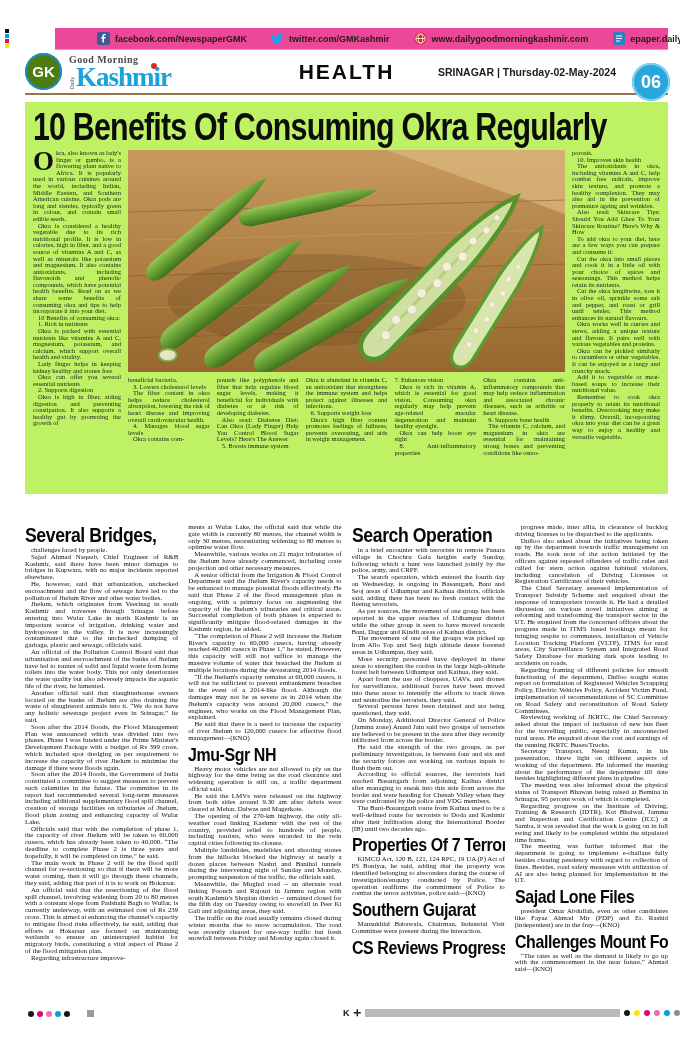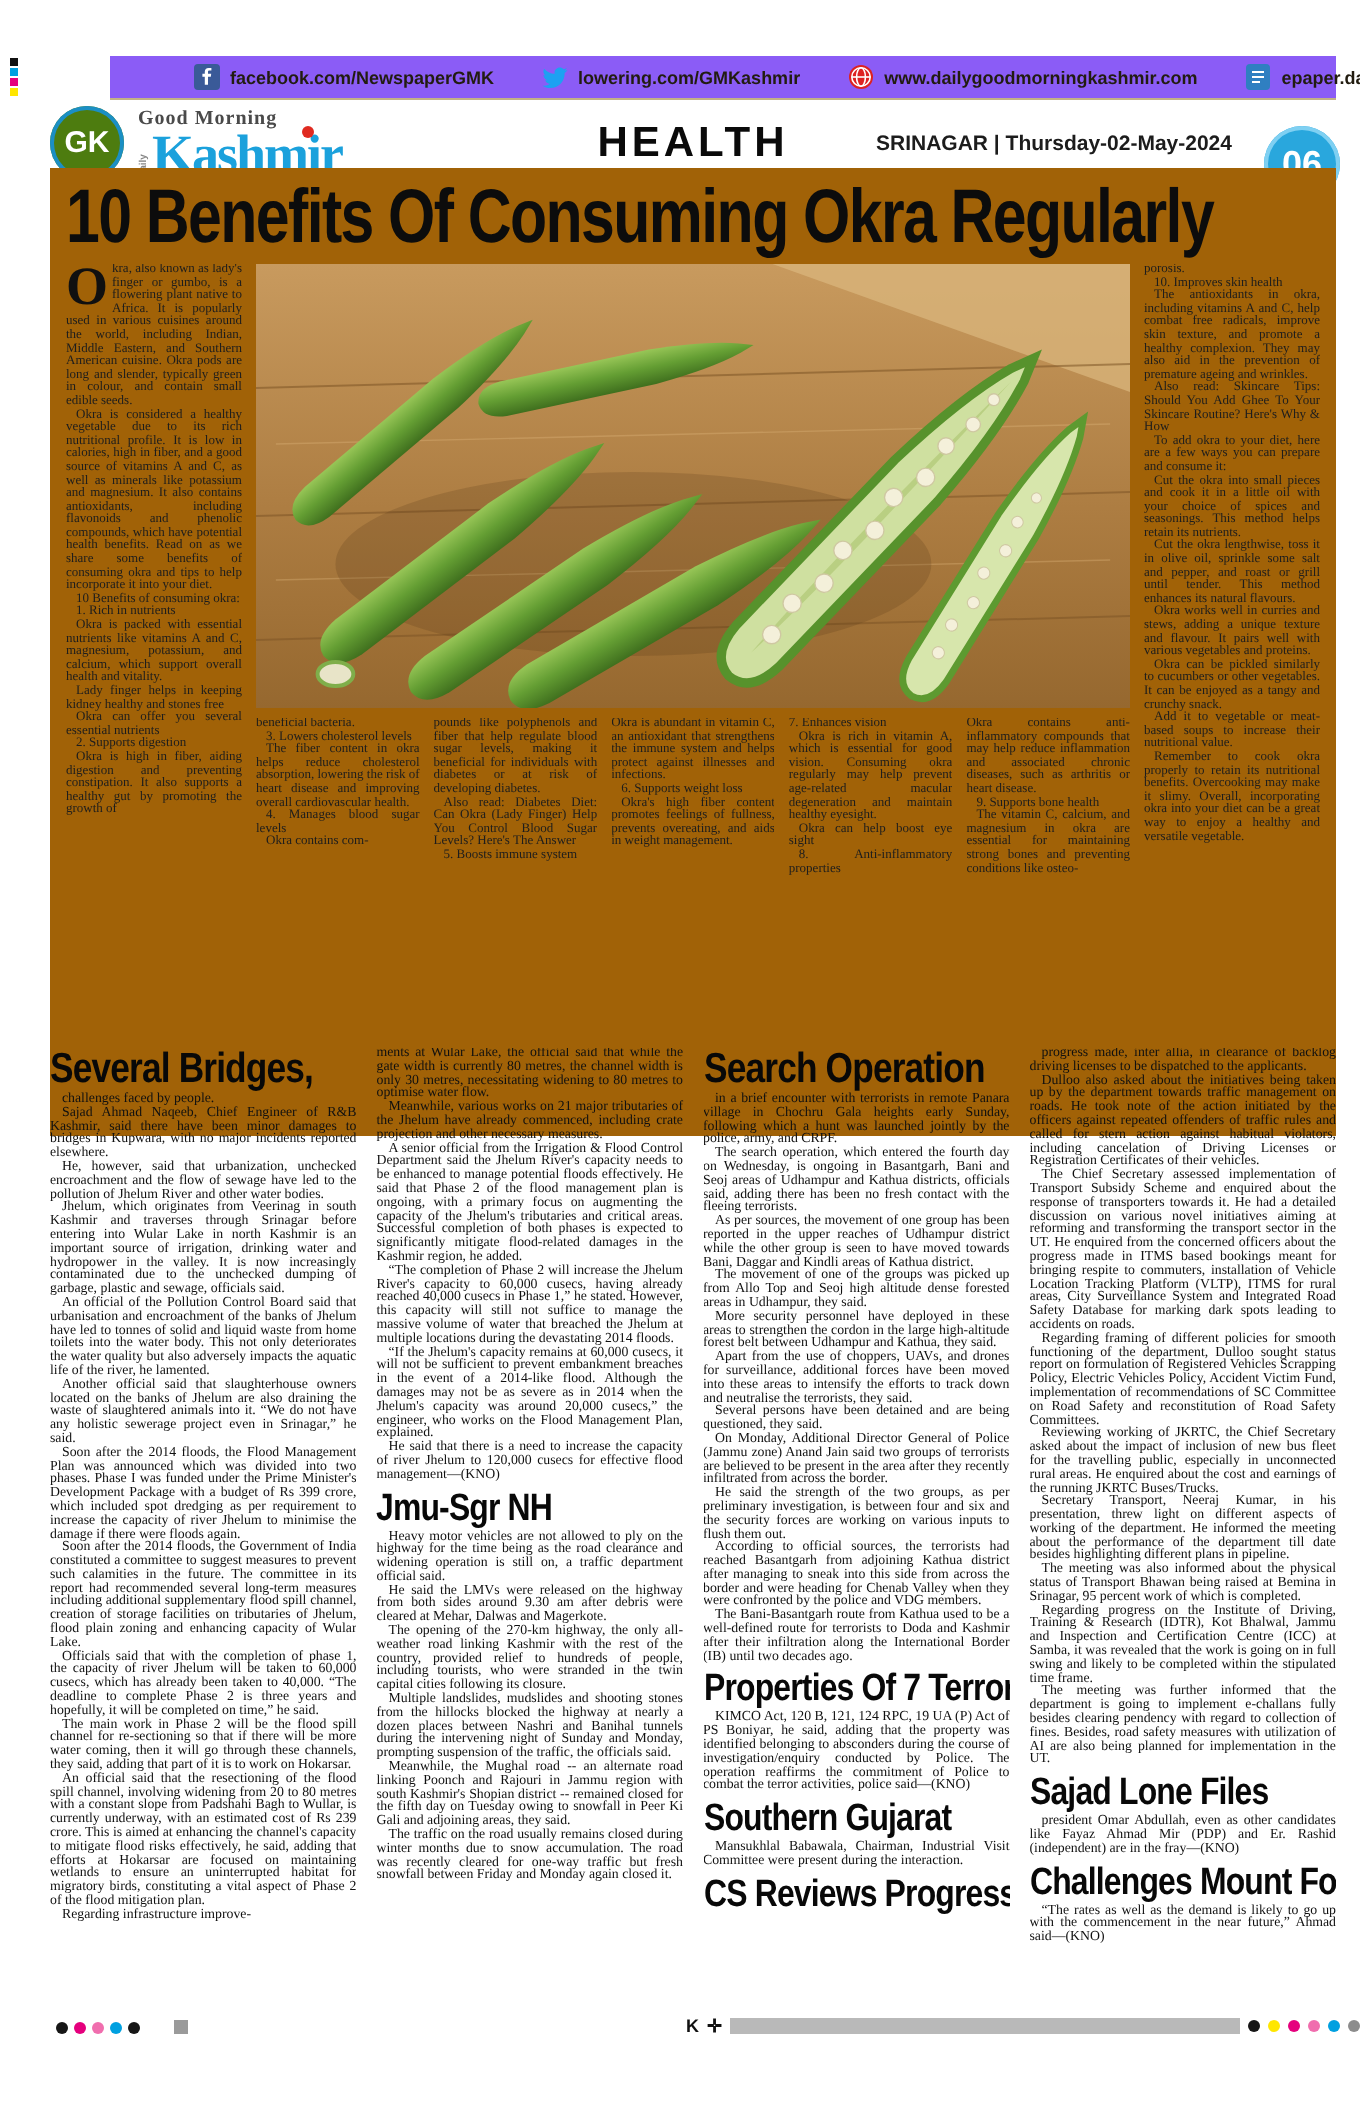--- a/index.html
+++ b/index.html
@@ -8,21 +8,21 @@
   
   .reg-tl{position:absolute;left:5px;top:29px;display:flex;flex-direction:column;gap:1px;}
   .reg-tl i{width:4px;height:4px;display:block;}
   .reg-bl{position:absolute;left:28px;top:1010px;display:flex;gap:3px;align-items:center;}
   .reg-bl i,.reg-bc i{width:6px;height:6px;border-radius:50%;display:block;}
   .reg-bl .sq{width:7px;height:7px;border-radius:0;margin-left:14px;}
   .reg-bc{position:absolute;left:343px;top:1008px;display:flex;gap:4px;align-items:center;
           font:bold 9px "Liberation Sans",sans-serif;color:#111;}
   .reg-bar{width:255px;height:8px;background:#b9b9b9;}
   
-  .social-bar{position:absolute;left:55px;top:28px;width:613px;height:22px;background:#8b5cf6;
+  .social-bar{position:absolute;left:55px;top:28px;width:613px;height:22px;background:#ec4899;
               border-bottom:1px solid #c3b186;display:flex;align-items:center;gap:24px;
               padding-left:42px;box-sizing:border-box;}
   .social-item{display:flex;align-items:center;gap:5px;
                font:bold 9px "Liberation Sans",sans-serif;color:#221c10;}
   .sicon{width:13px;height:13px;flex:none;display:flex;align-items:center;justify-content:center;}
   
   .masthead{position:absolute;left:25px;top:50px;width:643px;height:43px;
             border-bottom:2px solid #96744d;display:flex;align-items:center;}
   .gk-circle{width:37px;height:37px;border-radius:50%;background:#4d7c0f;color:#fff;
              font:900 15px "Liberation Sans",sans-serif;display:flex;align-items:center;
@@ -35,21 +35,21 @@
   .logo-name{font:900 27px/24px "Liberation Serif",serif;color:#1ba1dc;letter-spacing:-1px;position:relative;}
   .logo-dot{position:absolute;width:6px;height:6px;border-radius:50%;background:#e02a20;
             right:14px;top:-2px;}
   .section-title{position:absolute;left:50%;transform:translateX(-50%);
                  font:900 21px "Liberation Sans",sans-serif;letter-spacing:2px;color:#0a0a0a;}
   .dateline{margin-left:auto;margin-right:52px;font:bold 10.5px "Liberation Sans",sans-serif;color:#1c1c1c;}
   .page-circle{position:absolute;right:-2px;top:1px;width:38px;height:38px;border-radius:50%;
                background:#29a7dd;color:#fff;font:900 18px "Liberation Sans",sans-serif;
                display:flex;align-items:center;justify-content:center;box-shadow:inset 0 0 0 2px #7fd0f2;margin-top:12px;}
   
-  .okra{position:absolute;left:25px;top:84px;width:643px;height:484px;background:#a16207;
+  .okra{position:absolute;left:25px;top:102px;width:643px;height:392px;background:#bef264;
         box-sizing:border-box;padding:5px 8px 4px;overflow:hidden;}
   .okra h1{margin:0 0 3px;font:900 38px/40px "Liberation Sans",sans-serif;letter-spacing:-1px;
            transform:scaleX(.8);transform-origin:0 50%;white-space:nowrap;color:#0c0c0c;}
   .okra-grid{display:flex;gap:7px;height:334px;}
   .ocol{width:88px;flex:none;font-size:6.5px;line-height:6.6px;text-align:justify;color:#1d1d1d;overflow:hidden;}
   .ocol p{margin:0;text-indent:5px;}
   .ocol p.lead{text-indent:0;}
   .dropcap{float:left;font:bold 27px/23px "Liberation Serif",serif;padding:0 2px 0 0;color:#101010;}
   .omid{flex:1;display:flex;flex-direction:column;gap:5px;min-width:0;}
   .photo{height:222px;flex:none;overflow:hidden;}
@@ -90,21 +90,21 @@
           </svg>
       </span>
       <span>facebook.com/NewspaperGMK</span>
     </div>
     <div class="social-item">
       <span class="sicon">
         <svg width="14" height="12" viewBox="0 0 17 14">
             <path d="M16.6 1.7c-.6.3-1.2.4-1.9.5.7-.4 1.2-1 1.5-1.8-.6.4-1.3.7-2.1.8C13.5.5 12.6.1 11.6.1 9.7.1 8.2 1.6 8.2 3.5c0 .3 0 .5.1.8C5.4 4.1 3 2.8 1.4 .9 1.1 1.4.9 2 .9 2.6c0 1.2.6 2.2 1.5 2.8-.5 0-1-.2-1.5-.4v.1c0 1.6 1.2 3 2.7 3.3-.3.1-.6.1-.9.1-.2 0-.4 0-.6-.1.4 1.3 1.7 2.3 3.1 2.3-1.1.9-2.6 1.4-4.1 1.4H.3c1.5 1 3.2 1.5 5.1 1.5 6.1 0 9.4-5 9.4-9.4v-.4c.7-.5 1.3-1.1 1.8-1.8z" fill="#1da1f2"></path>
           </svg>
       </span>
-      <span>lowering.com/GMKashmir</span>
+      <span>twitter.com/GMKashmir</span>
     </div>
     <div class="social-item">
       <span class="sicon">
         <svg width="13" height="13" viewBox="0 0 13 13">
             <circle cx="6.5" cy="6.5" r="6" fill="#d22"></circle>
             <g stroke="#fff" stroke-width=".8" fill="none">
               <circle cx="6.5" cy="6.5" r="4.6"></circle>
               <ellipse cx="6.5" cy="6.5" rx="2.2" ry="4.6"></ellipse>
               <line x1="1.9" y1="6.5" x2="11.1" y2="6.5"></line>
             </g>

